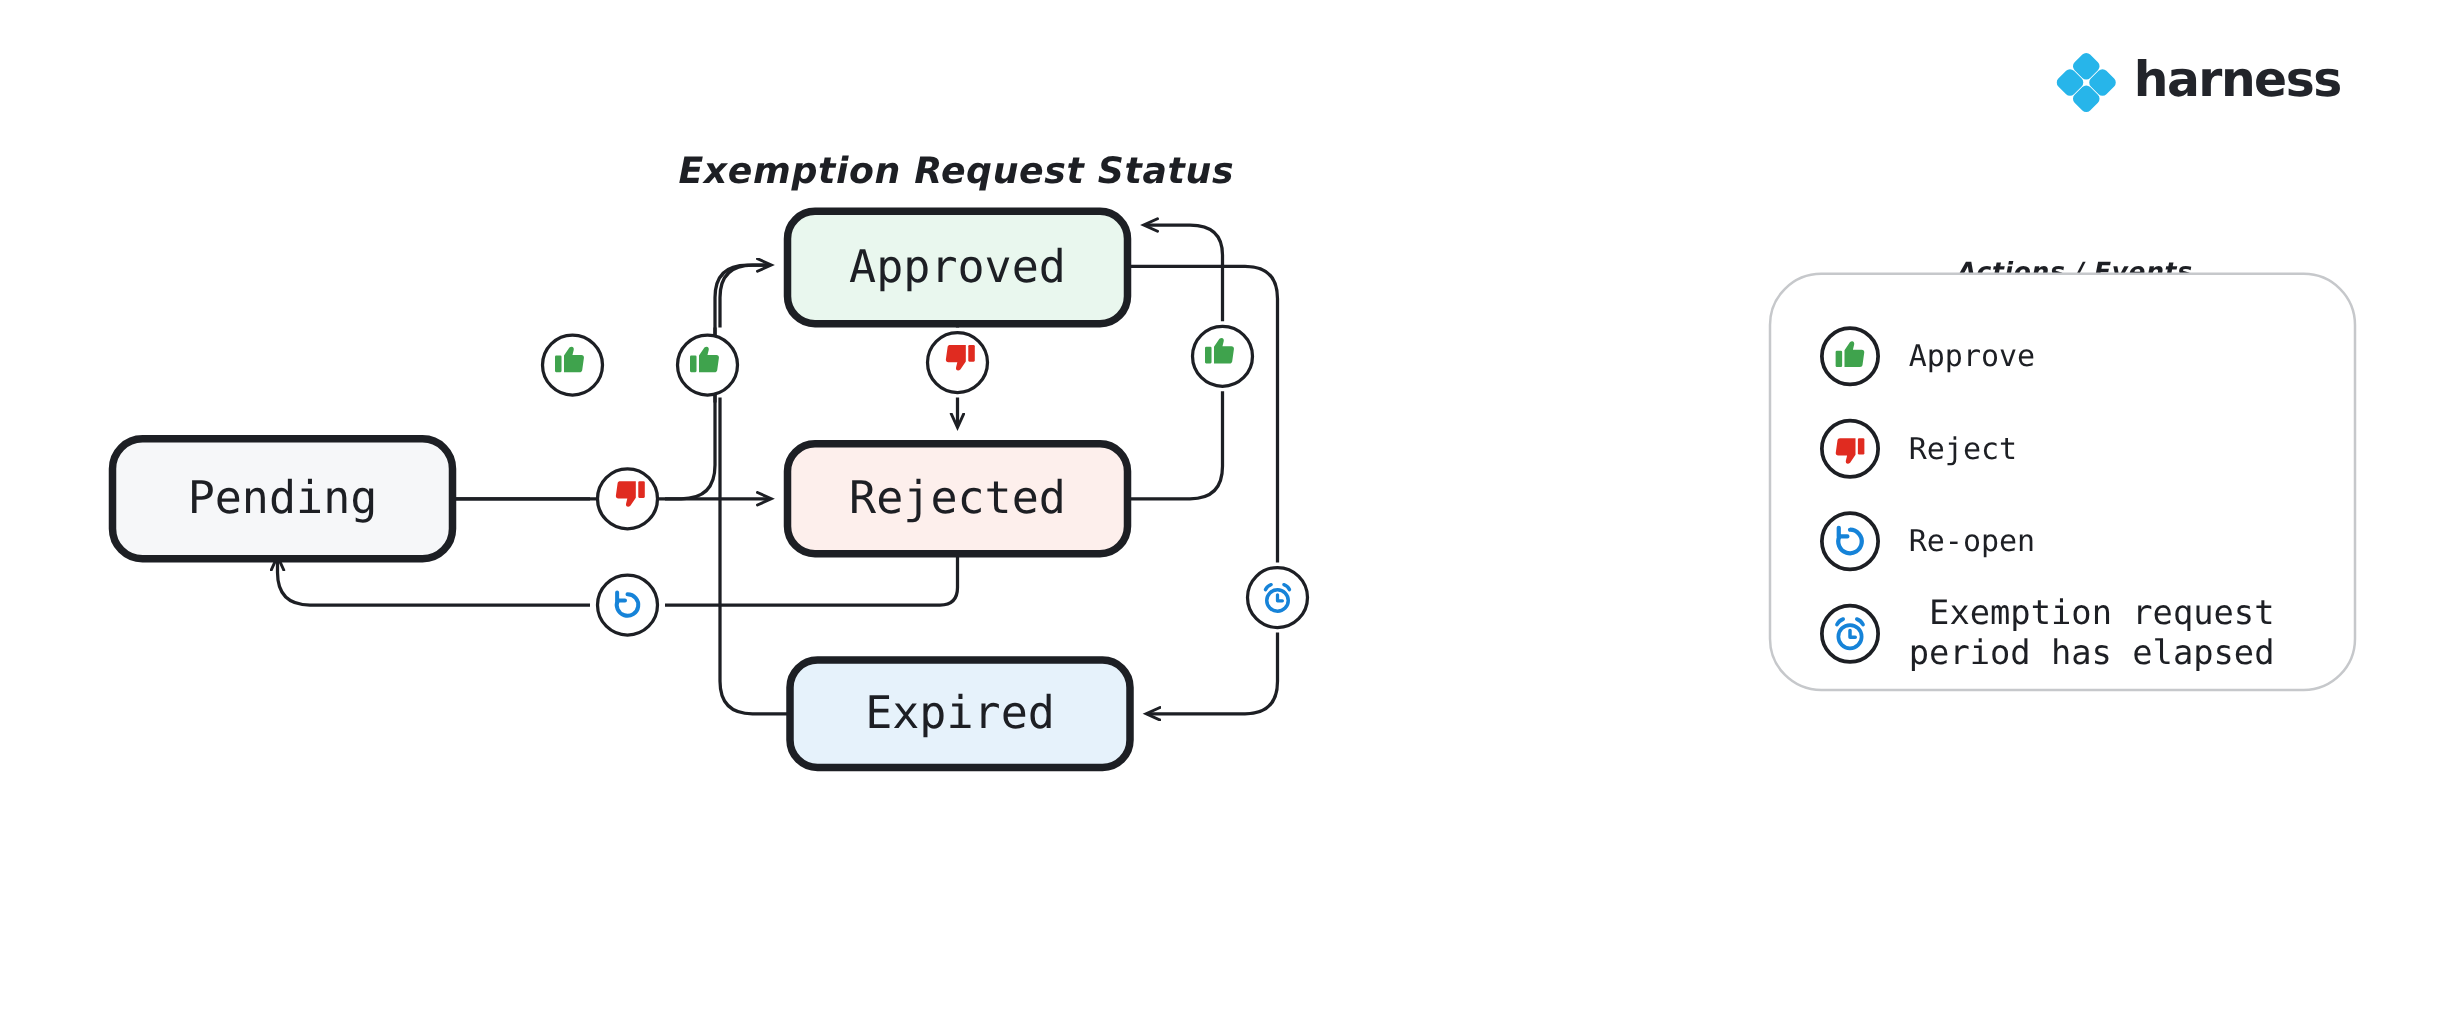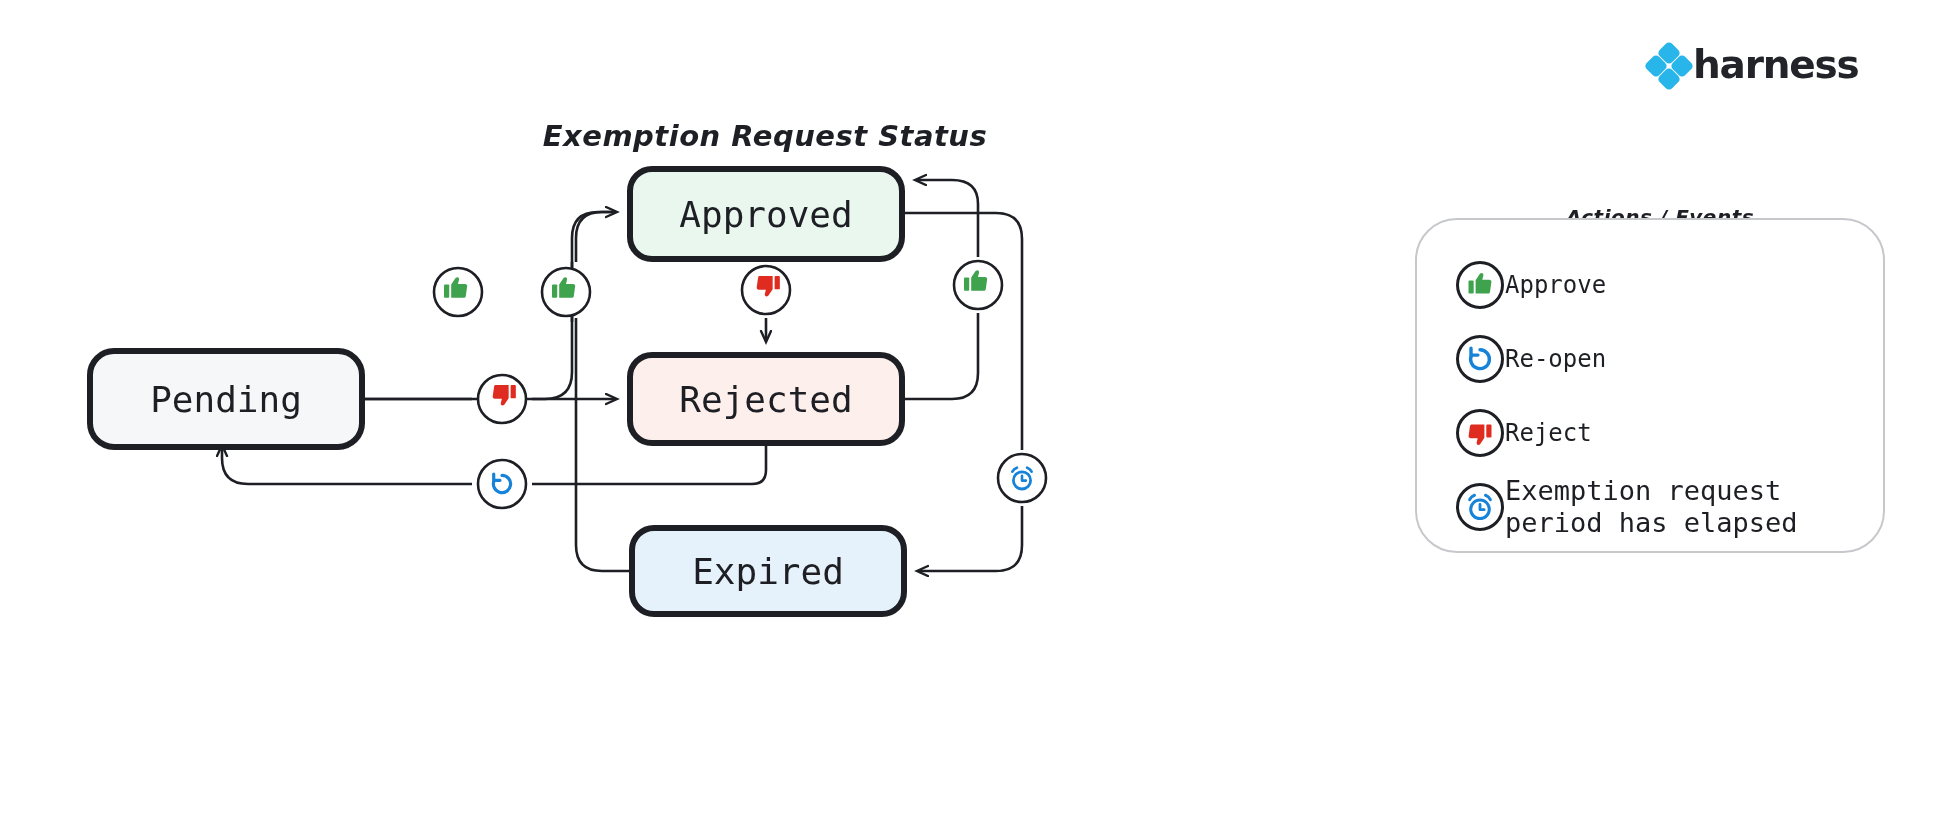--- a/index.html
+++ b/index.html
@@ -25,20 +25,21 @@
     width: 1952px;
     height: 828px;
   }
   
   .brand {
     position: absolute;
     left: 1645px;
     top: 42px;
     display: flex;
     align-items: center;
+    gap: 14px;
   }
   .brand-mark { width: 48px; height: 48px; display:block; }
   .brand-text {
     font-family: "DejaVu Sans", sans-serif;
     font-weight: 700;
     font-size: 39px;
     letter-spacing: -1.2px;
     color: #22242a;
     line-height: 1;
     padding-bottom: 3px;
@@ -81,21 +82,23 @@
   }
   .legend-list {
     position: absolute;
     left: 1455px;
     top: 248px;
     width: 430px;
   }
   .legend-row {
     display: flex;
     align-items: center;
+    gap: 22px;
     height: 74px;
+    text-align: right;
   }
   .legend-icon { flex: 0 0 auto; width: 50px; height: 50px; }
   .legend-label {
     font-family: "DejaVu Sans Mono", monospace;
     font-size: 24px;
     color: #1d1f24;
     line-height: 1.18;
     white-space: pre-line;
   }
   .legend-label.small { font-size: 27px; }
@@ -132,35 +135,35 @@
           <rect x="13.5" y="20.5" width="5.2" height="13" rx="1"></rect>
           <path d="M20.6 33.5V20.2l4.3-6.4c1.9-1.6 4.0-0.4 3.4 1.9l-1.0 4.0h7.1c1.3 0 2.2 1.0 2.0 2.2l-1.4 10.0c-0.15 1.0-1.0 1.6-2.0 1.6z"></path>
         </g>
       </svg>
       <div class="legend-label">Approve</div>
     </div>
 
     <div class="legend-row">
       <svg class="legend-icon" viewBox="0 0 50 50">
         <circle cx="25" cy="25" r="22.5" fill="#fff" stroke="#1d1f24" stroke-width="3"></circle>
-        <path d="M25 15.8a9.4 9.4 0 1 1-8.4 5.2" fill="none" stroke="#1683d8" stroke-width="3.4" stroke-linecap="round"></path>
-        <path d="M16.0 14.2v6.9h6.9" fill="none" stroke="#1683d8" stroke-width="3.4" stroke-linecap="round" stroke-linejoin="round"></path>
-      </svg>
-      <div class="legend-label">Re-open</div>
-    </div>
-
-    <div class="legend-row">
-      <svg class="legend-icon" viewBox="0 0 50 50">
-        <circle cx="25" cy="25" r="22.5" fill="#fff" stroke="#1d1f24" stroke-width="3"></circle>
         <g fill="#e02b20">
           <rect x="31.3" y="16.5" width="5.2" height="13" rx="1"></rect>
           <path d="M29.4 16.5v13.3l-4.3 6.4c-1.9 1.6-4.0 0.4-3.4-1.9l1.0-4.0h-7.1c-1.3 0-2.2-1.0-2.0-2.2l1.4-10.0c0.15-1.0 1.0-1.6 2.0-1.6z"></path>
         </g>
       </svg>
       <div class="legend-label">Reject</div>
+    </div>
+
+    <div class="legend-row">
+      <svg class="legend-icon" viewBox="0 0 50 50">
+        <circle cx="25" cy="25" r="22.5" fill="#fff" stroke="#1d1f24" stroke-width="3"></circle>
+        <path d="M25 15.8a9.4 9.4 0 1 1-8.4 5.2" fill="none" stroke="#1683d8" stroke-width="3.4" stroke-linecap="round"></path>
+        <path d="M16.0 14.2v6.9h6.9" fill="none" stroke="#1683d8" stroke-width="3.4" stroke-linecap="round" stroke-linejoin="round"></path>
+      </svg>
+      <div class="legend-label">Re-open</div>
     </div>
 
     <div class="legend-row">
       <svg class="legend-icon" viewBox="0 0 50 50">
         <circle cx="25" cy="25" r="22.5" fill="#fff" stroke="#1d1f24" stroke-width="3"></circle>
         <circle cx="25" cy="27.3" r="9.3" fill="none" stroke="#1683d8" stroke-width="3"></circle>
         <path d="M25 22.3v5.4h4.2" fill="none" stroke="#1683d8" stroke-width="2.8" stroke-linecap="round" stroke-linejoin="round"></path>
         <path d="M14.6 17.6c1.1-2.2 3.0-3.7 4.9-4.3" fill="none" stroke="#1683d8" stroke-width="3" stroke-linecap="round"></path>
         <path d="M35.4 17.6c-1.1-2.2-3.0-3.7-4.9-4.3" fill="none" stroke="#1683d8" stroke-width="3" stroke-linecap="round"></path>
       </svg>

